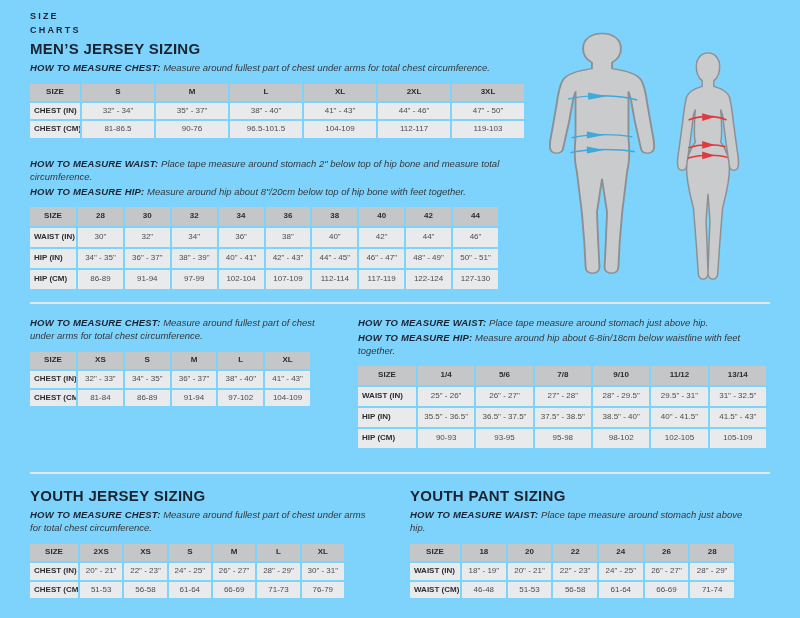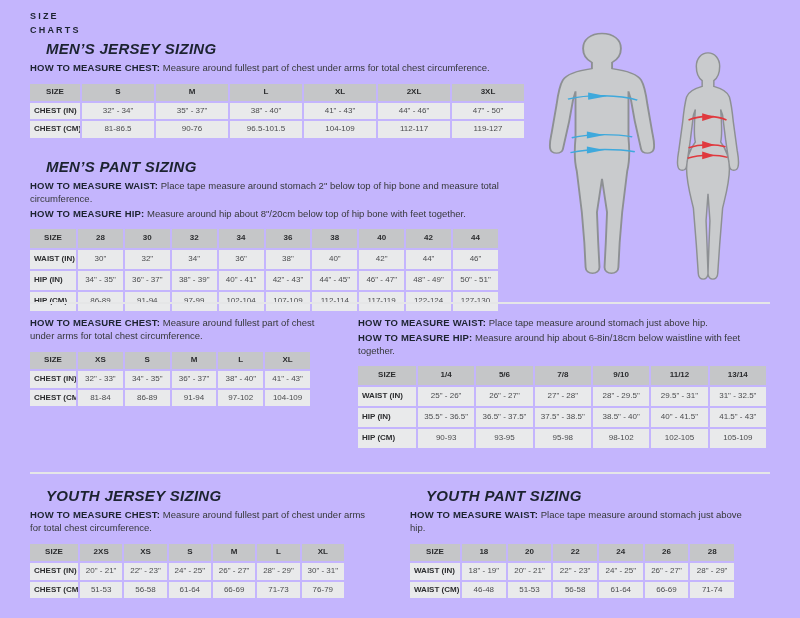--- a/index.html
+++ b/index.html
@@ -1,24 +1,24 @@
 <!DOCTYPE html>
 <html><head>
 <meta charset="utf-8">
 <style>
   html,body{margin:0;padding:0;background:#fff;}
-  #page{position:relative;width:800px;height:618px;background:#c4b5fd;overflow:hidden;
+  #page{position:relative;width:800px;height:618px;background:#7dd3fc;overflow:hidden;
         font-family:"Liberation Sans",sans-serif;color:#36383a;}
   .logo{position:absolute;left:30px;top:10px;font-size:9px;font-weight:bold;
         letter-spacing:2.2px;line-height:1.55;color:#1c2330;}
   .section{position:absolute;}
-  .section-title{margin:0 0 5px 16px;font-size:15px;font-weight:bold;letter-spacing:.3px;color:#1c2330;font-style:italic;}
+  .section-title{margin:0 0 5px 0;font-size:15px;font-weight:bold;letter-spacing:.3px;color:#1c2330;}
   .howto{margin:0 0 2px 0;font-size:9.5px;line-height:1.35;color:#36383a;}
   .howto .lbl{font-weight:bold;color:#1c2330;letter-spacing:.2px;}
-  .howto-block{margin-bottom:7px;}
+  .howto-block{margin-bottom:7px;font-style:italic;}
   .howto-block.minh{min-height:26px;}
   table.size-table{border-collapse:separate;border-spacing:2px;table-layout:fixed;margin-left:-2px;}
   table.size-table th,table.size-table td{font-size:8px;line-height:1.1;padding:4px 2px;text-align:center;
         overflow:hidden;white-space:nowrap;}
   table.size-table thead th{background:#c5c6c8;color:#2b2c2e;font-weight:bold;}
   table.size-table tbody th{background:#e9eaeb;color:#2b2c2e;font-weight:bold;text-align:left;padding-left:4px;}
   table.size-table tbody td{background:#e9eaeb;color:#4b4c4e;}
   table.tall th,table.tall td{padding:5px 2px;}
   .divider{position:absolute;left:30px;width:740px;height:2px;background:#e5e6e7;}
   .fig{position:absolute;}
@@ -69,28 +69,27 @@
             <td>44" - 46"</td>
             <td>47" - 50"</td>
           </tr>
           <tr>
             <th>CHEST (CM)</th>
             <td>81-86.5</td>
             <td>90-76</td>
             <td>96.5-101.5</td>
             <td>104-109</td>
             <td>112-117</td>
-            <td>119-127</td>
+            <td>119-103</td>
           </tr>
         </tbody>
       </table>
   </div>
 
   <div class="section" style="left:30px;top:158px;width:520px;">
-    <h2 class="section-title">MEN’S PANT SIZING</h2>
     <div class="howto-block">
       <p class="howto"><span class="lbl">HOW TO MEASURE WAIST:</span> <span>Place tape measure around stomach 2" below top of hip bone and measure total circumference.</span></p>
       <p class="howto"><span class="lbl">HOW TO MEASURE HIP:</span> <span>Measure around hip about 8"/20cm below top of hip bone with feet together.</span></p>
     </div>
     <table class="size-table tall" style="width:472px;">
         <colgroup>
           <col style="width: 46px;">
         </colgroup>
         <thead>
           <tr>

